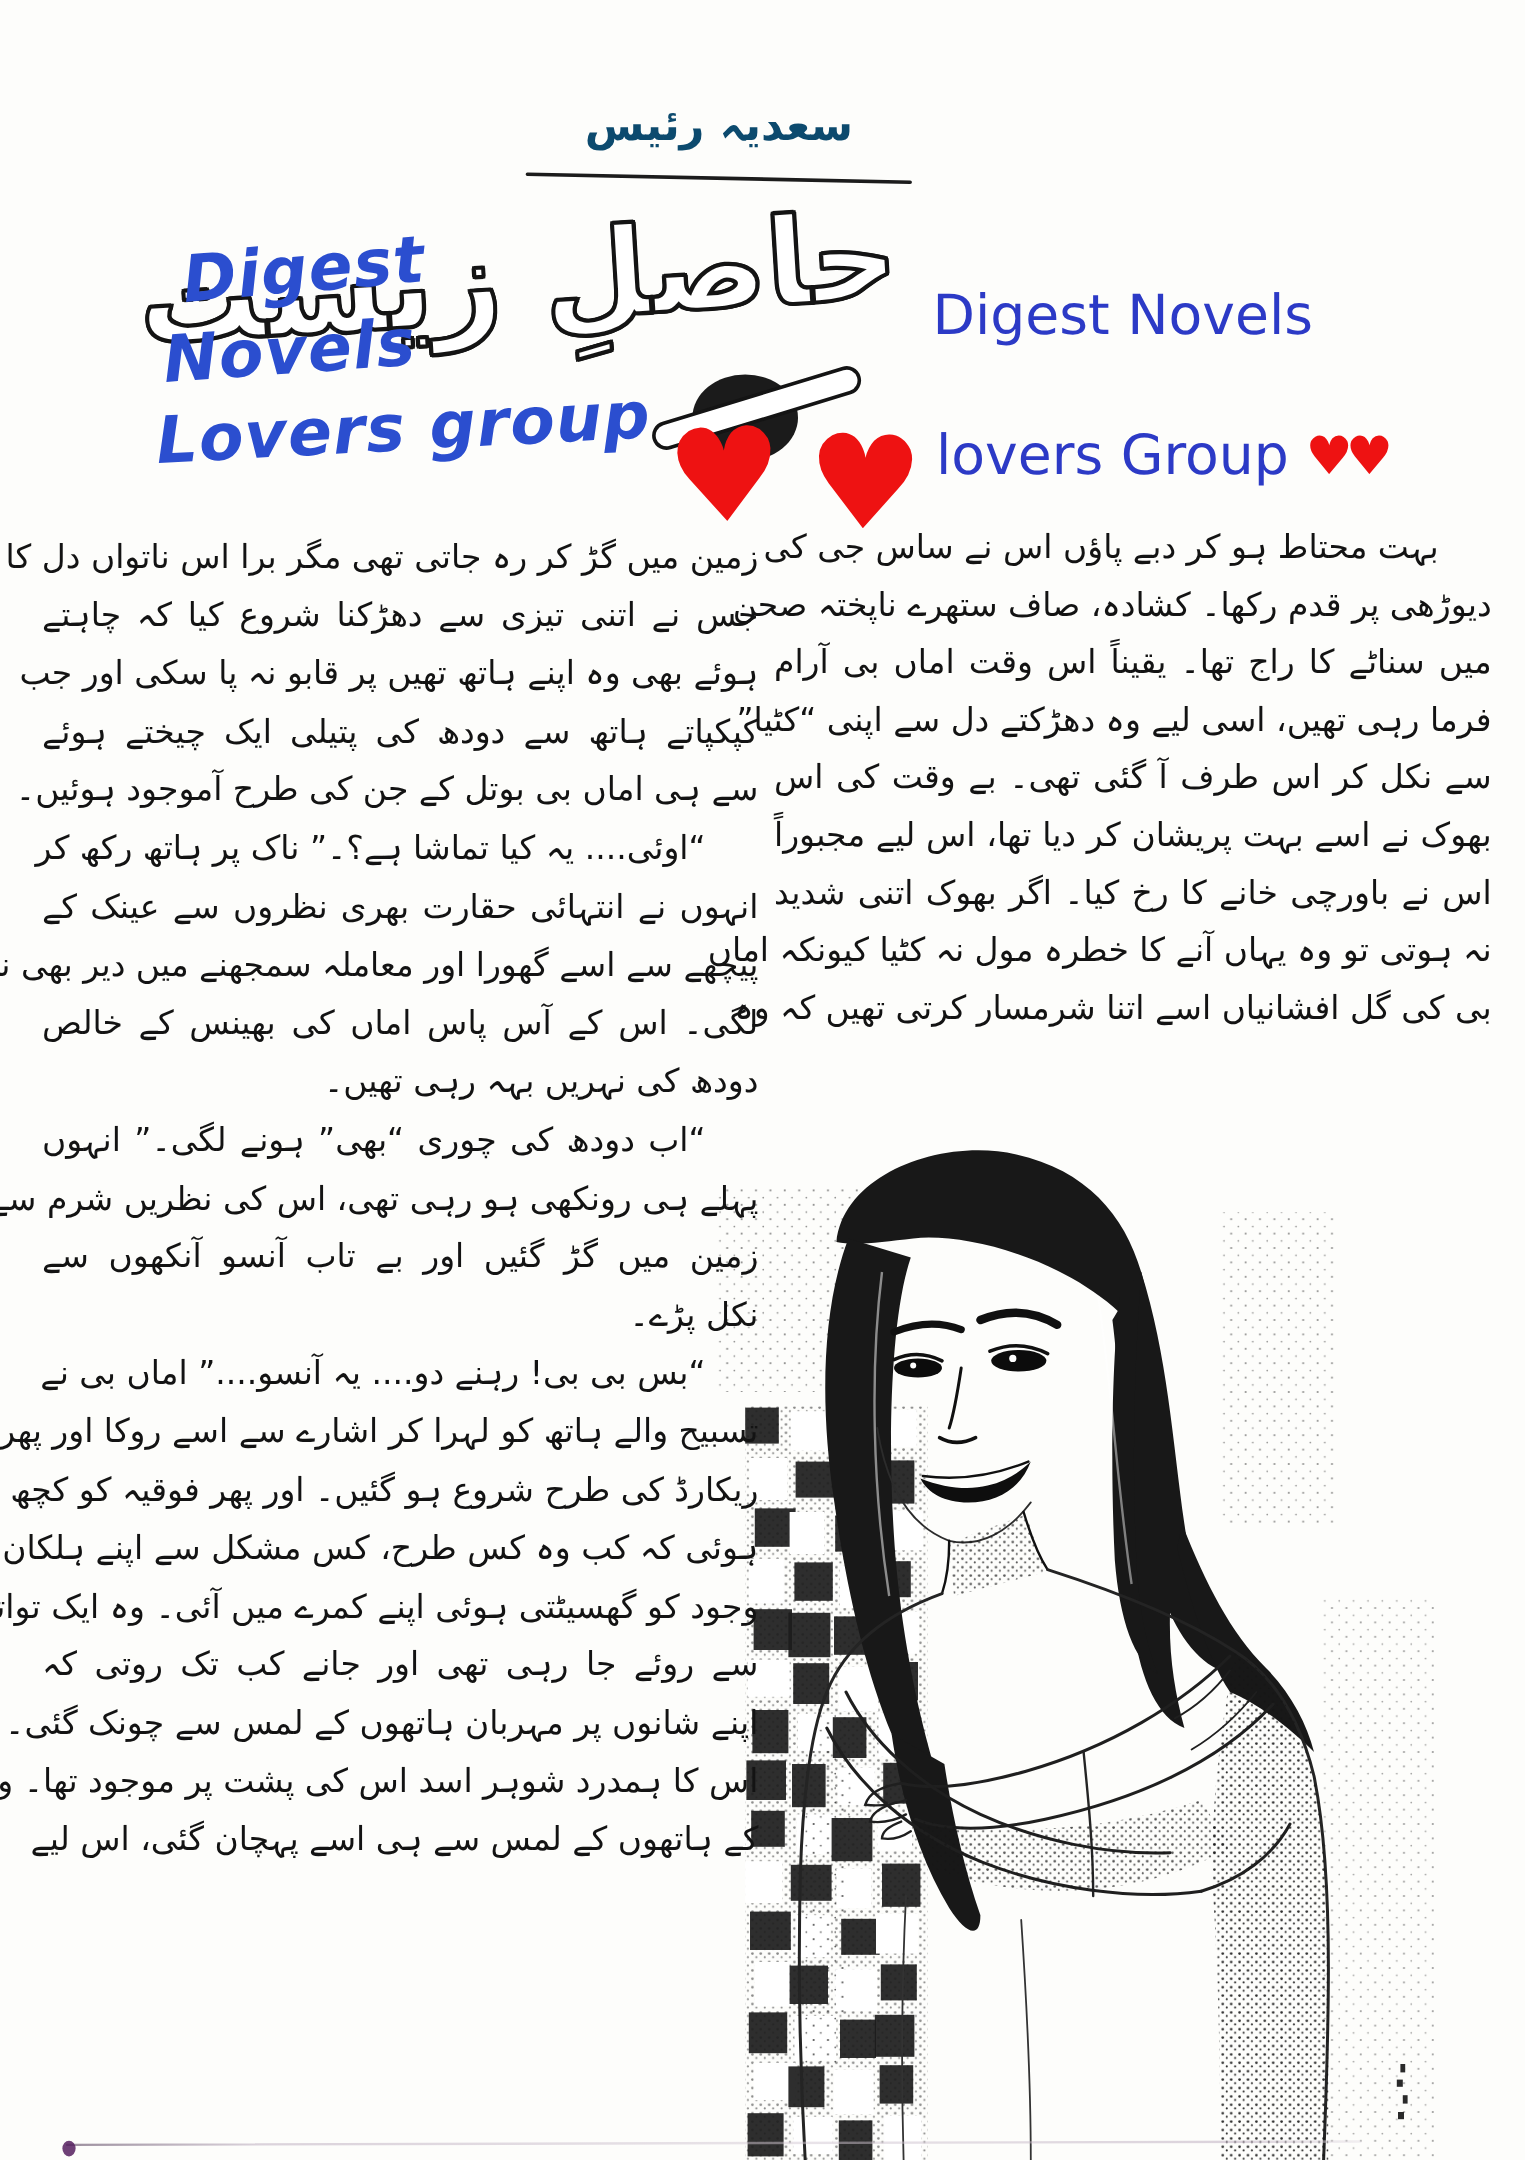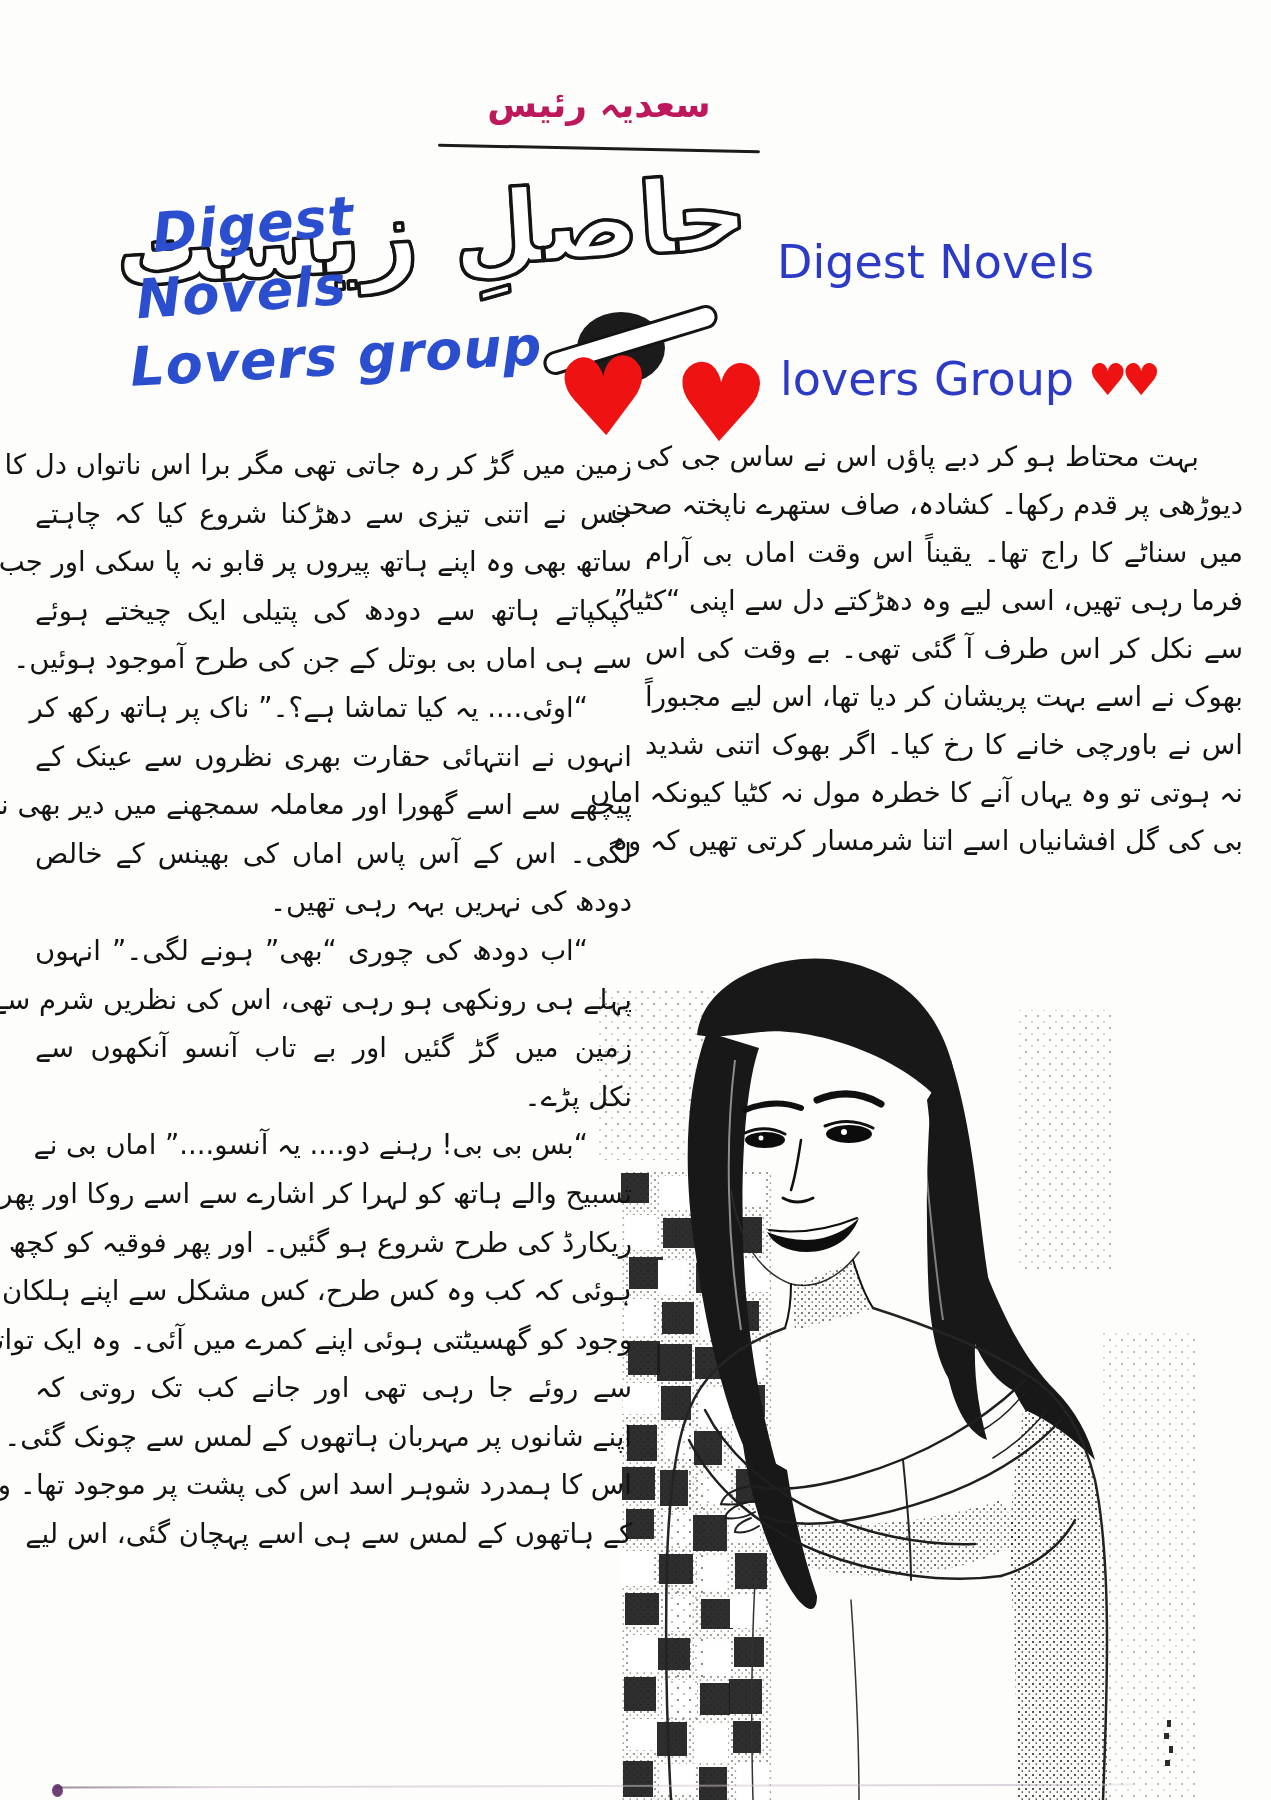--- a/index.html
+++ b/index.html
@@ -1,20 +1,20 @@
 <!DOCTYPE html>
 <html lang="ur"><head>
 <meta charset="utf-8">
 <style>
   html,body{margin:0;padding:0;background:#e9e9e9;}
   .page{position:relative;width:1271px;height:1800px;background:#fdfdfb;overflow:hidden;
         font-family:"DejaVu Sans",sans-serif;}
   
   .author{position:absolute;left:440px;top:84px;width:318px;text-align:center;
-          font-size:36px;font-weight:700;color:#be185d;direction:rtl;}
+          font-size:36px;font-weight:700;color:#0c4a6e;direction:rtl;}
   .author-rule{position:absolute;left:438px;top:147px;width:322px;height:3px;background:#1c1c1c;
           transform:rotate(1.2deg);border-radius:2px;}
   .title{position:absolute;left:278px;top:148px;width:470px;text-align:center;white-space:nowrap;
          font-size:100px;line-height:1.6;font-weight:700;direction:rtl;color:#ffffff;
          transform:rotate(-3.5deg);z-index:2;
          -webkit-text-stroke:3px #141414;
          text-shadow:2px 0 0 #141414,-2px 0 0 #141414,0 2px 0 #141414,0 -2px 0 #141414,
                      1.5px 1.5px 0 #141414,-1.5px -1.5px 0 #141414,1.5px -1.5px 0 #141414,-1.5px 1.5px 0 #141414;}
   .title-dot{position:absolute;left:577px;top:312px;width:88px;height:72px;border-radius:50%;
          background:#1b1b1b;z-index:2;}
@@ -83,21 +83,21 @@
       <div class="uline">فرما رہی تھیں، اسی لیے وہ دھڑکتے دل سے اپنی “کٹیا”</div>
       <div class="uline">سے نکل کر اس طرف آ گئی تھی۔ بے وقت کی اس</div>
       <div class="uline">بھوک نے اسے بہت پریشان کر دیا تھا، اس لیے مجبوراً</div>
       <div class="uline">اس نے باورچی خانے کا رخ کیا۔ اگر بھوک اتنی شدید</div>
       <div class="uline">نہ ہوتی تو وہ یہاں آنے کا خطرہ مول نہ کٹیا کیونکہ اماں</div>
       <div class="uline">بی کی گل افشانیاں اسے اتنا شرمسار کرتی تھیں کہ وہ</div>
     </div>
   <div class="col col-left">
       <div class="uline">زمین میں گڑ کر رہ جاتی تھی مگر برا اس ناتواں دل کا کہ</div>
       <div class="uline">جس نے اتنی تیزی سے دھڑکنا شروع کیا کہ چاہتے</div>
-      <div class="uline">ساتھ بھی وہ اپنے ہاتھ پیروں پر قابو نہ پا سکی اور جب</div>
+      <div class="uline">ہوئے بھی وہ اپنے ہاتھ تھیں پر قابو نہ پا سکی اور جب</div>
       <div class="uline">کپکپاتے ہاتھ سے دودھ کی پتیلی ایک چیختے ہوئے</div>
       <div class="uline">سے ہی اماں بی بوتل کے جن کی طرح آموجود ہوئیں۔</div>
       <div class="uline indent">“اوئی.... یہ کیا تماشا ہے؟۔” ناک پر ہاتھ رکھ کر</div>
       <div class="uline">انہوں نے انتہائی حقارت بھری نظروں سے عینک کے</div>
       <div class="uline">پیچھے سے اسے گھورا اور معاملہ سمجھنے میں دیر بھی نہ</div>
       <div class="uline">لگی۔ اس کے آس پاس اماں کی بھینس کے خالص</div>
       <div class="uline endline">دودھ کی نہریں بہہ رہی تھیں۔</div>
       <div class="uline indent">“اب دودھ کی چوری “بھی” ہونے لگی۔” انہوں</div>
       <div class="uline">پہلے ہی رونکھی ہو رہی تھی، اس کی نظریں شرم سے</div>
       <div class="uline">زمین میں گڑ گئیں اور بے تاب آنسو آنکھوں سے</div>

